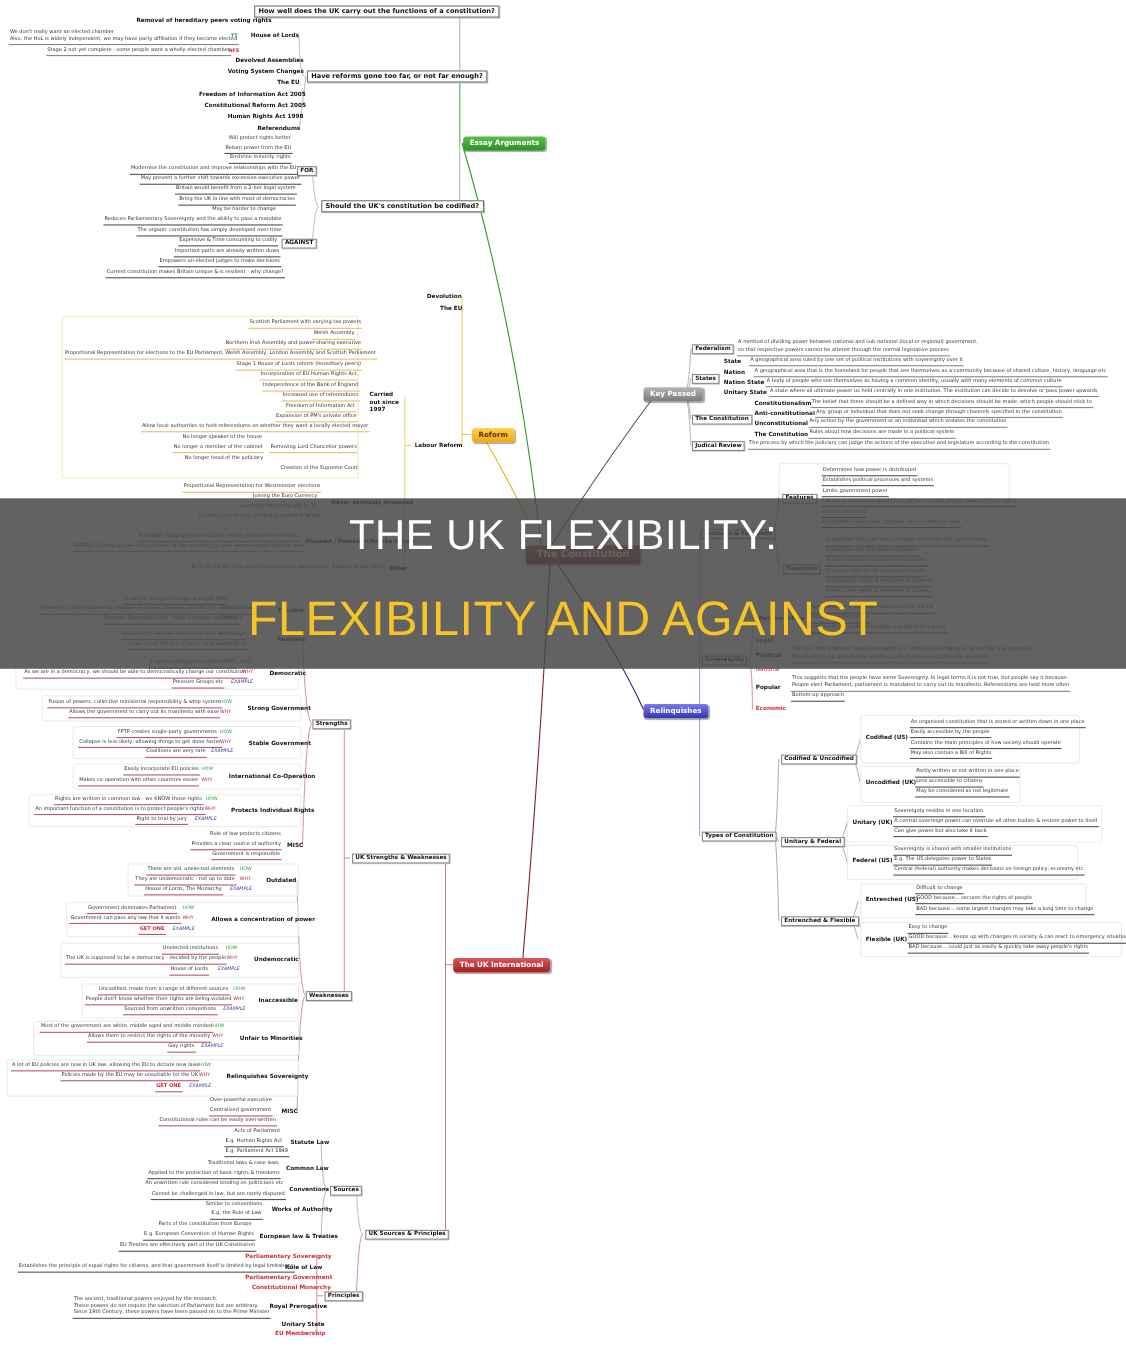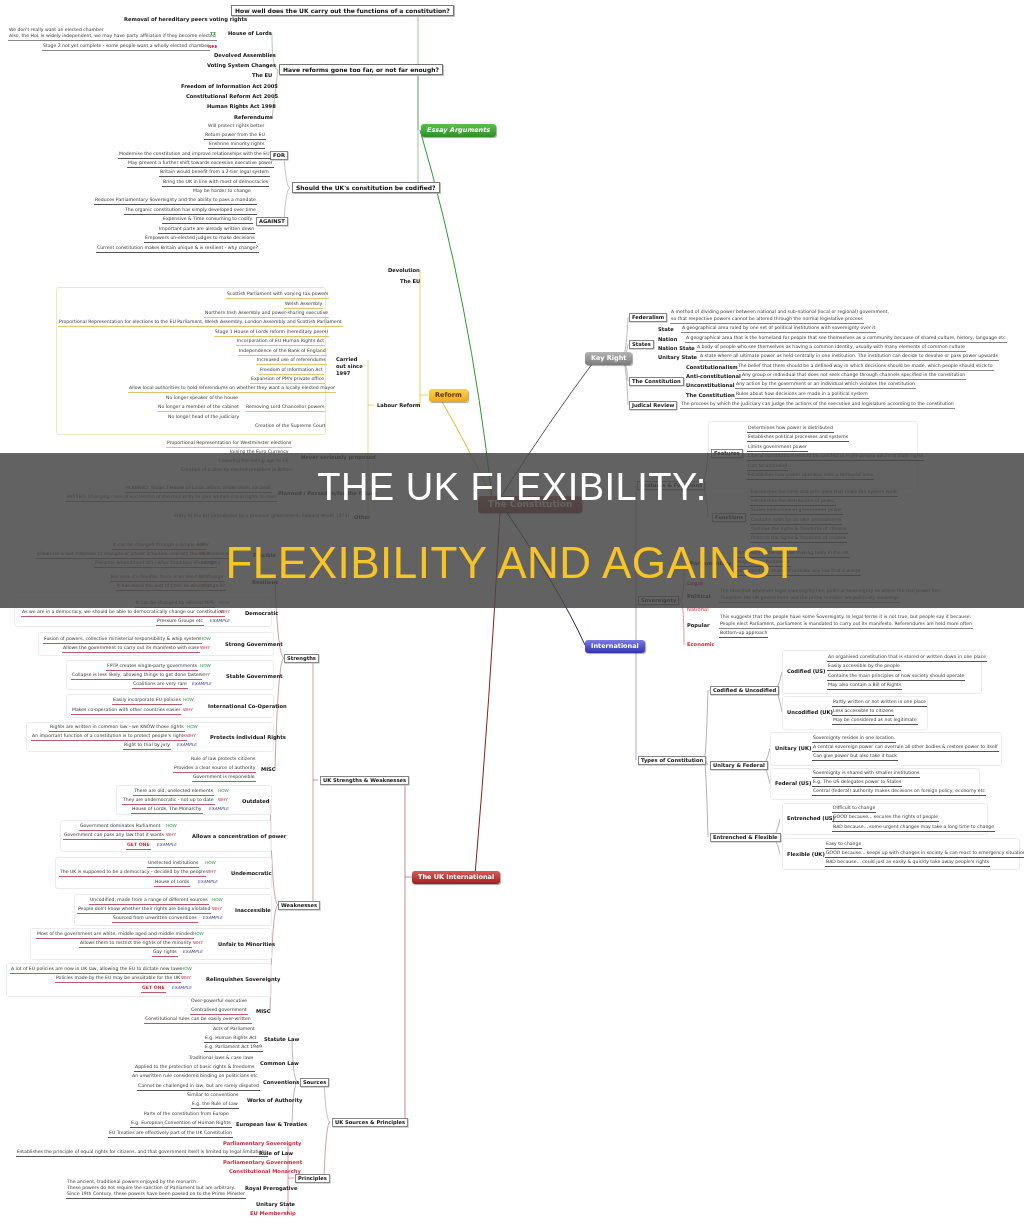--- a/index.html
+++ b/index.html
@@ -16,21 +16,21 @@
   .sub.box { border: 0.7px solid #888; background: #fff; box-shadow: 0.6px 0.6px 0 #bbb; }
   .mid { font-size: 6px; font-weight: bold; color: #111; padding: 1.5px 3px; border: 0.8px solid #777; background: #fff; box-shadow: 0.8px 0.8px 0 #aaa; }
   .tag { font-size: 4.3px; }
   .tag.how { color: #2e9b3a; }
   .tag.why { color: #b0284a; }
   .tag.ex { color: #3a3aa0; font-style: italic; }
   .tag.tt { color: #2e9b3a; font-weight: bold; }
   .tag.nf { color: #c0283a; font-weight: bold; }
   .redt { color: #d22a3a !important; font-weight: bold; }
   .hub { font-size: 6.5px; font-weight: bold; color: #fff; padding: 3px 6px; border-radius: 3px; box-shadow: 1px 1px 1px rgba(0,0,0,0.35); }
-  .hub.green { background: linear-gradient(#5cbf4e, #2f8e28); font-style: italic; }
+  .hub.green { background: linear-gradient(#5cbf4e, #2f8e28); }
   .hub.orange { background: linear-gradient(#ffd24a, #f0a81c); color: #5a3500; }
   .hub.grey { background: linear-gradient(#b5b5b5, #7a7a7a); }
   .hub.blue { background: linear-gradient(#7a7ae8, #3434b0); }
   .hub.red { background: linear-gradient(#d85a5a, #a21e1e); }
   .hub.root { background: linear-gradient(#b74c4c, #7a1c1c); font-size: 9px; padding: 4px 10px; }
   .group { position: absolute; border: 0.6px solid #ececec; border-radius: 3px; background: rgba(255,255,255,0.6); }
   .group.gold { border-color: #f3e6bf; }
   
   #overlay { position: absolute; left: 0; top: 453px; width: 1024px; height: 155px; background: rgba(72,72,72,0.86); }
   #title1 { position: absolute; left: 0; width: 1024px; top: 466px; text-align: center; font-family: "Liberation Sans", sans-serif; font-size: 38px; color: #ffffff; letter-spacing: 0.5px; }
@@ -94,22 +94,22 @@
   <path d="M330 1122 Q 326 1122 324 1082" stroke="#888" stroke-width="0.5" fill="none"></path>
   <path d="M330 1122 Q 326 1122 324 1178" stroke="#a0404a" stroke-width="0.5" fill="none"></path>
   <path d="M298 1082 Q 293 1082 292 1040" stroke="#777" stroke-width="0.5" fill="none"></path>
   <path d="M298 1082 Q 293 1082 292 1125" stroke="#777" stroke-width="0.5" fill="none"></path>
   <path d="M294 1178 L 288 1178 L 288 1143" stroke="#c03040" stroke-width="0.5" fill="none"></path>
   <path d="M288 1178 L 288 1214" stroke="#c03040" stroke-width="0.5" fill="none"></path>
 </svg>
 
 <div class="n hub green" style="left:421px;top:124px;">Essay Arguments</div>
 <div class="n hub orange" style="left:429px;top:389px;">Reform</div>
-<div class="n hub grey" style="left:585px;top:352px;">Key Right</div>
-<div class="n hub blue" style="left:585px;top:640px;">International</div>
+<div class="n hub grey" style="left:585px;top:352px;">Key Passed</div>
+<div class="n hub blue" style="left:585px;top:640px;">Relinquishes</div>
 <div class="n hub red" style="left:412px;top:871px;">The UK International</div>
 <div class="n hub root" style="left:478px;top:496px;">The Constitution</div>
 
 <div class="n mid" style="left:231px;top:5px;">How well does the UK carry out the functions of a constitution?</div>
 <div class="n mid" style="left:279px;top:64px;">Have reforms gone too far, or not far enough?</div>
 <div class="n sub" style="left:122px;top:16px;">Removal of hereditary peers voting rights</div>
 <div class="n sub" style="left:226px;top:30px;">House of Lords</div>
 <div class="n leaf" style="left:8px;top:28px;border:none;">We don't really want an elected chamber</div>
 <div class="n leaf" style="left:8px;top:34px;">Also, the HoL is widely independent, we may have party affiliation if they become elected</div>
 <div class="n tag tt" style="left:210px;top:32px;">TT</div>

